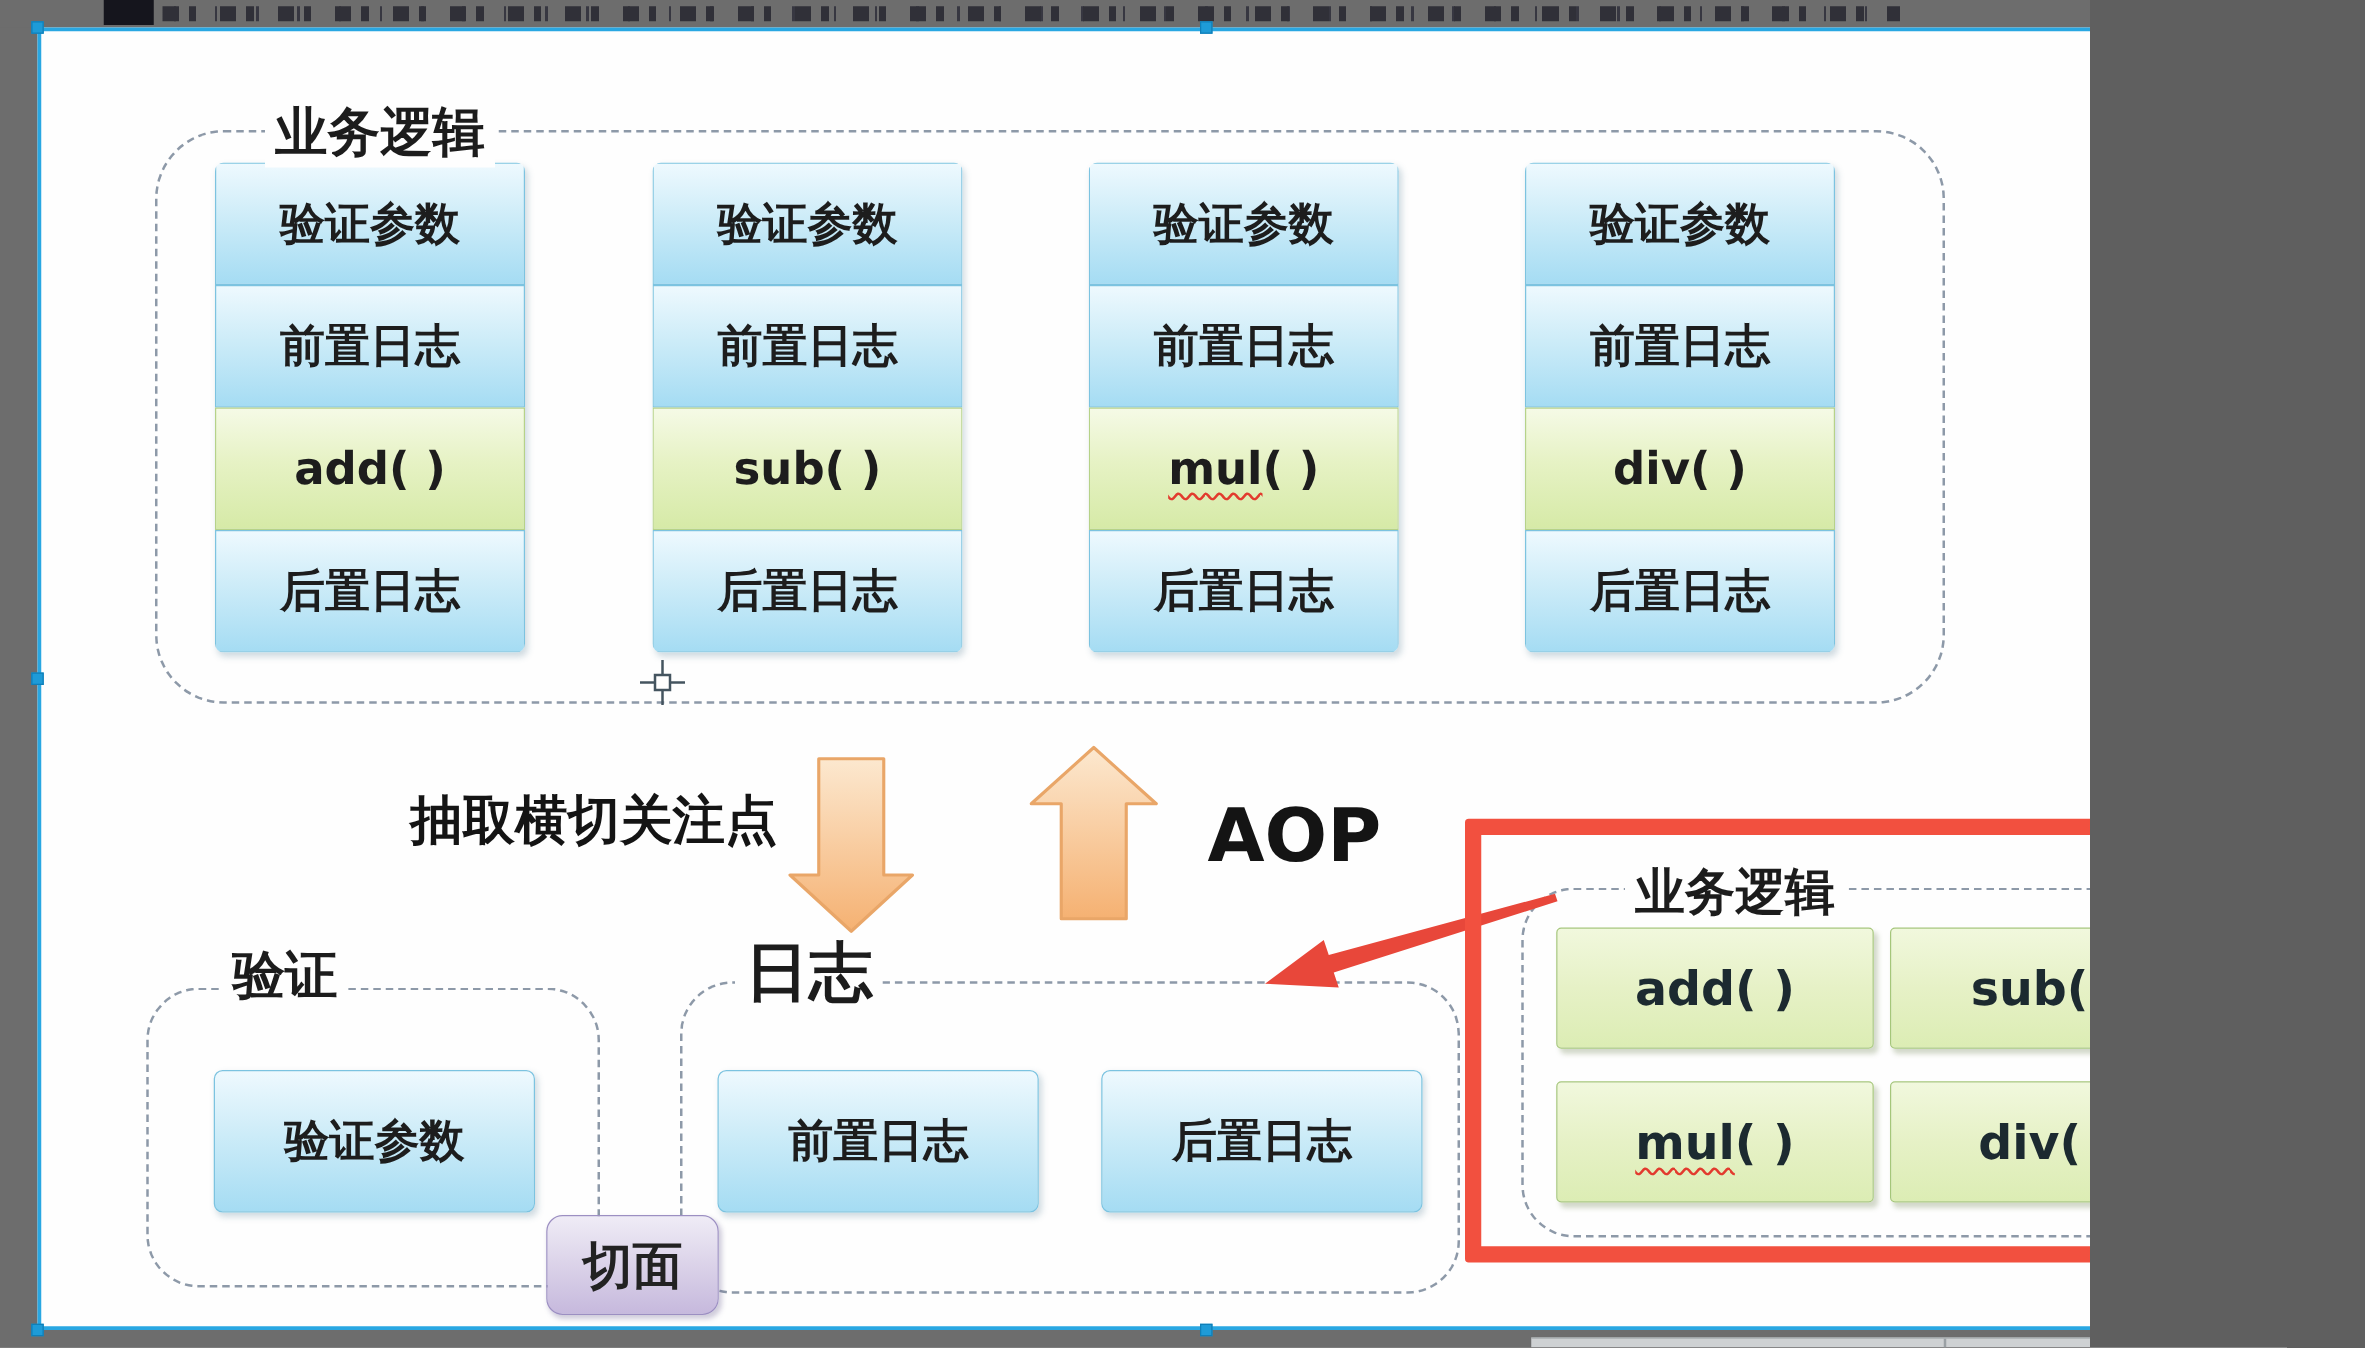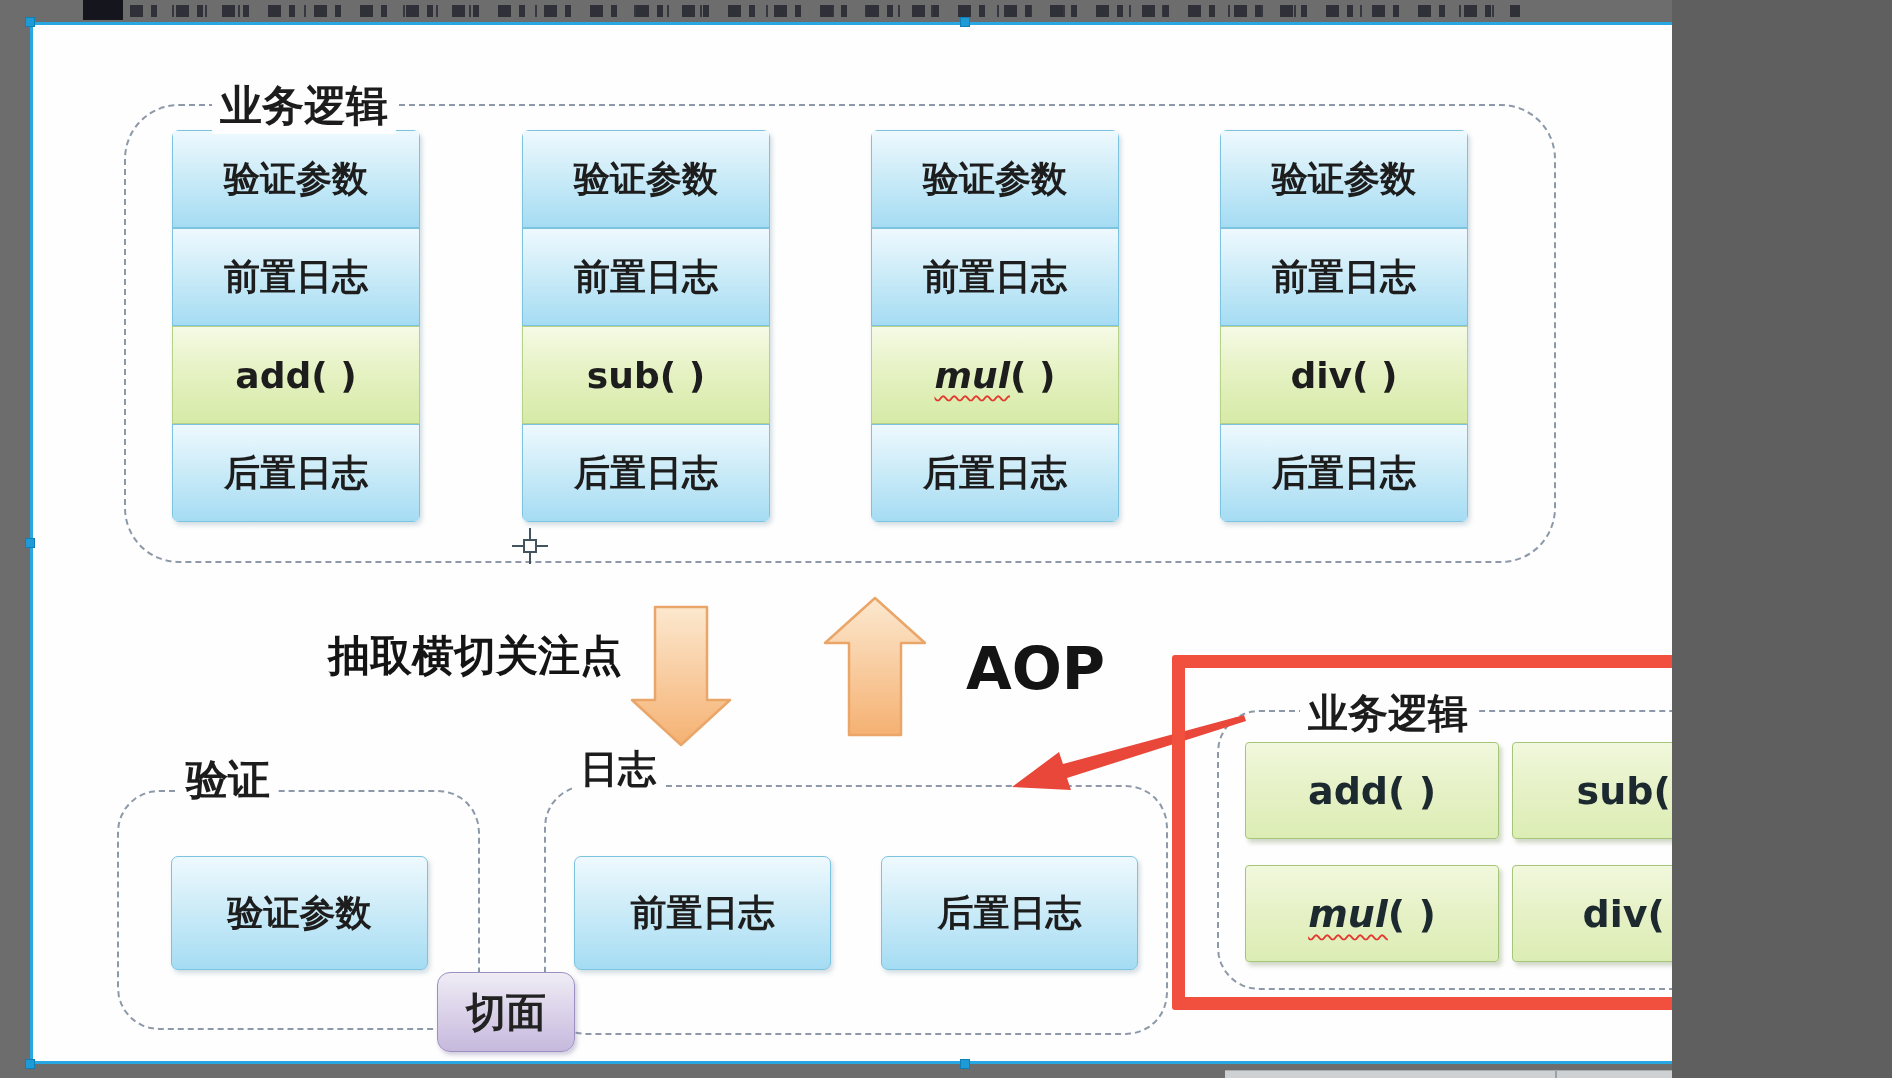--- a/index.html
+++ b/index.html
@@ -48,21 +48,21 @@
 
   .aspect-badge { position:absolute; left:437px; top:972px; width:138px; height:80px; z-index:7;
             display:flex; align-items:center; justify-content:center; font-size:40px; font-weight:700; color:#222;
             background:linear-gradient(180deg,#efecf6 0%,#ddd5ea 45%,#c6b9dd 100%);
             border:1px solid #9c8fc2; border-radius:13px; box-shadow:2px 3px 4px rgba(100,90,140,.3); }
 
   .red-rect { position:absolute; left:1172px; top:655px; width:646px; height:355px;
               border:13px solid #f2503f; border-radius:3px; z-index:6; }
 
   .sp-err { text-decoration-line:underline; text-decoration-style:wavy; text-decoration-color:#e23b2e;
-            text-decoration-thickness:2px; text-underline-offset:7px;font-style:italic; }
+            text-decoration-thickness:2px; text-underline-offset:7px; }
 
   .svg-overlay { position:absolute; left:0; top:0; z-index:5; pointer-events:none; }
   .cursor-overlay { position:absolute; left:0; top:0; z-index:9; pointer-events:none; }
 </style>
 </head>
 <body>
 
 <div id="screen">
 
   <div class="top-strip">
@@ -120,21 +120,21 @@
   </div>
 
   <div class="side-label" style="left:328px; top:628px; font-size:42px;">抽取横切关注点</div>
   <div class="side-label" style="left:966px; top:634px; font-size:59px; font-weight:600;">AOP</div>
 
   <div class="dashed" style="left:117px; top:790px; width:363px; height:240px; border-radius:42px;"></div>
   <div class="flabel" style="left:178px; top:752px; font-size:42px;">验证</div>
   <div class="solo" style="left:171px; top:856px;">验证参数</div>
 
   <div class="dashed" style="left:544px; top:785px; width:624px; height:250px; border-radius:42px;"></div>
-  <div class="flabel" style="left:572px; top:744px; font-size:38px;">日志</div>
+  <div class="flabel" style="left:588px; top:744px; font-size:51px;">日志</div>
   <div class="solo" style="left:574px; top:856px;">前置日志</div>
   <div class="solo" style="left:881px; top:856px;">后置日志</div>
 
   <div class="aspect-badge">切面</div>
 
   <div class="red-rect"></div>
   <div class="dashed" style="left:1217px; top:710px; width:570px; height:280px; border-radius:42px;"></div>
   <div class="flabel" style="left:1300px; top:686px; font-size:40px;">业务逻辑</div>
 
   <div class="method" style="left:1245px; top:742px;">

